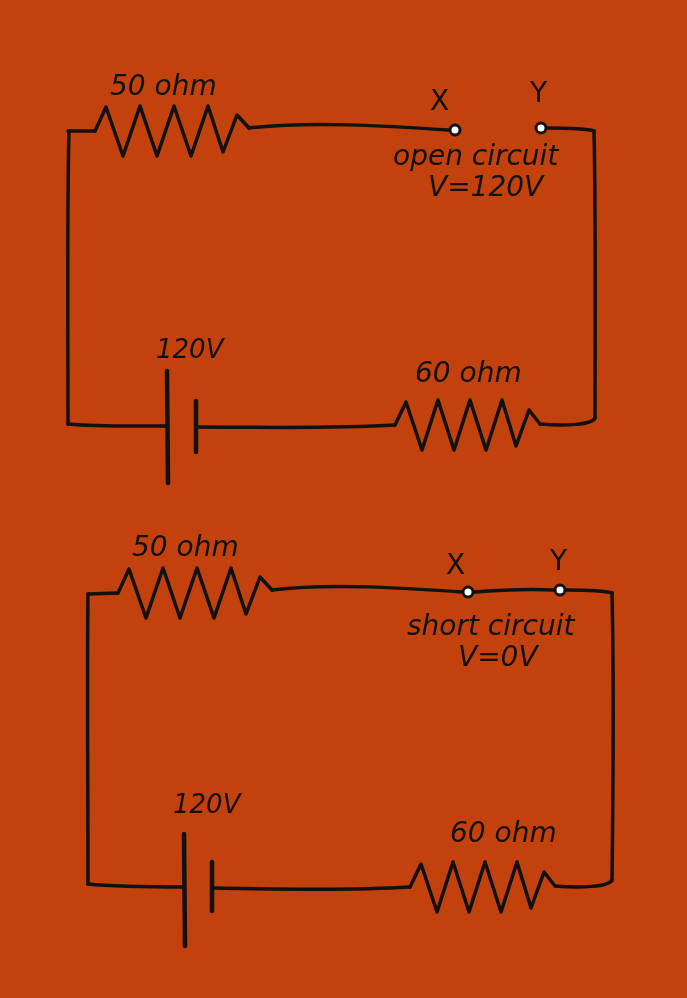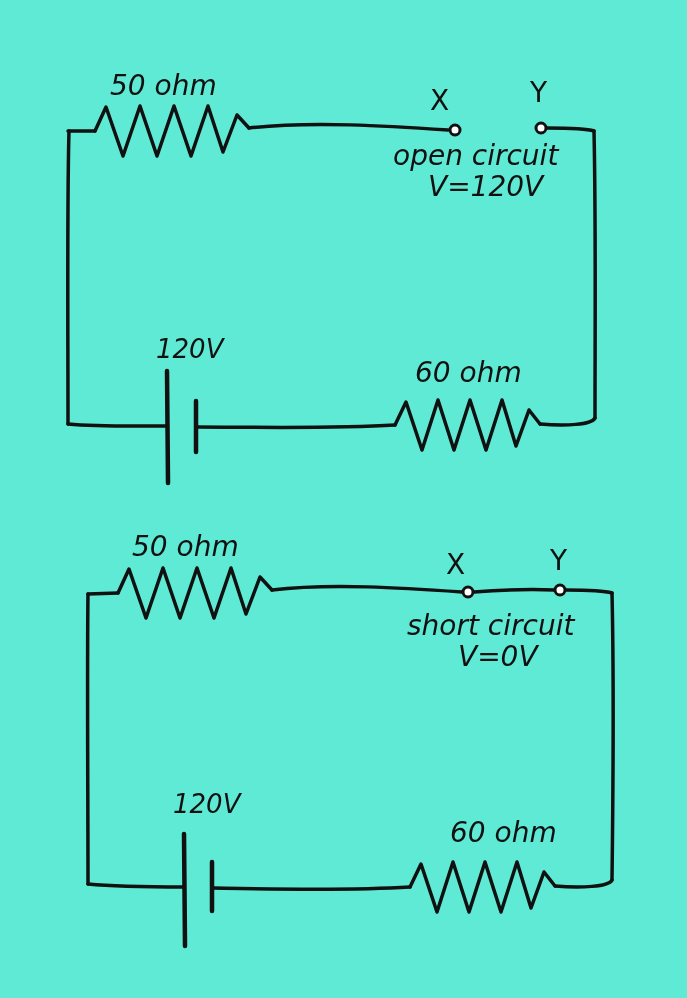--- a/index.html
+++ b/index.html
@@ -4,21 +4,21 @@
 <style>
   html, body {
     margin: 0;
     padding: 0;
     background: #ffffff;
   }
   .canvas {
     position: relative;
     width: 687px;
     height: 998px;
-    background: #5eead4;
+    background: #c2410c;
     overflow: hidden;
     font-family: "DejaVu Sans", sans-serif;
   }
   svg { display: block; }
   .wire {
     fill: none;
     stroke: #111111;
     stroke-width: 3.5;
     stroke-linecap: round;
     stroke-linejoin: round;

